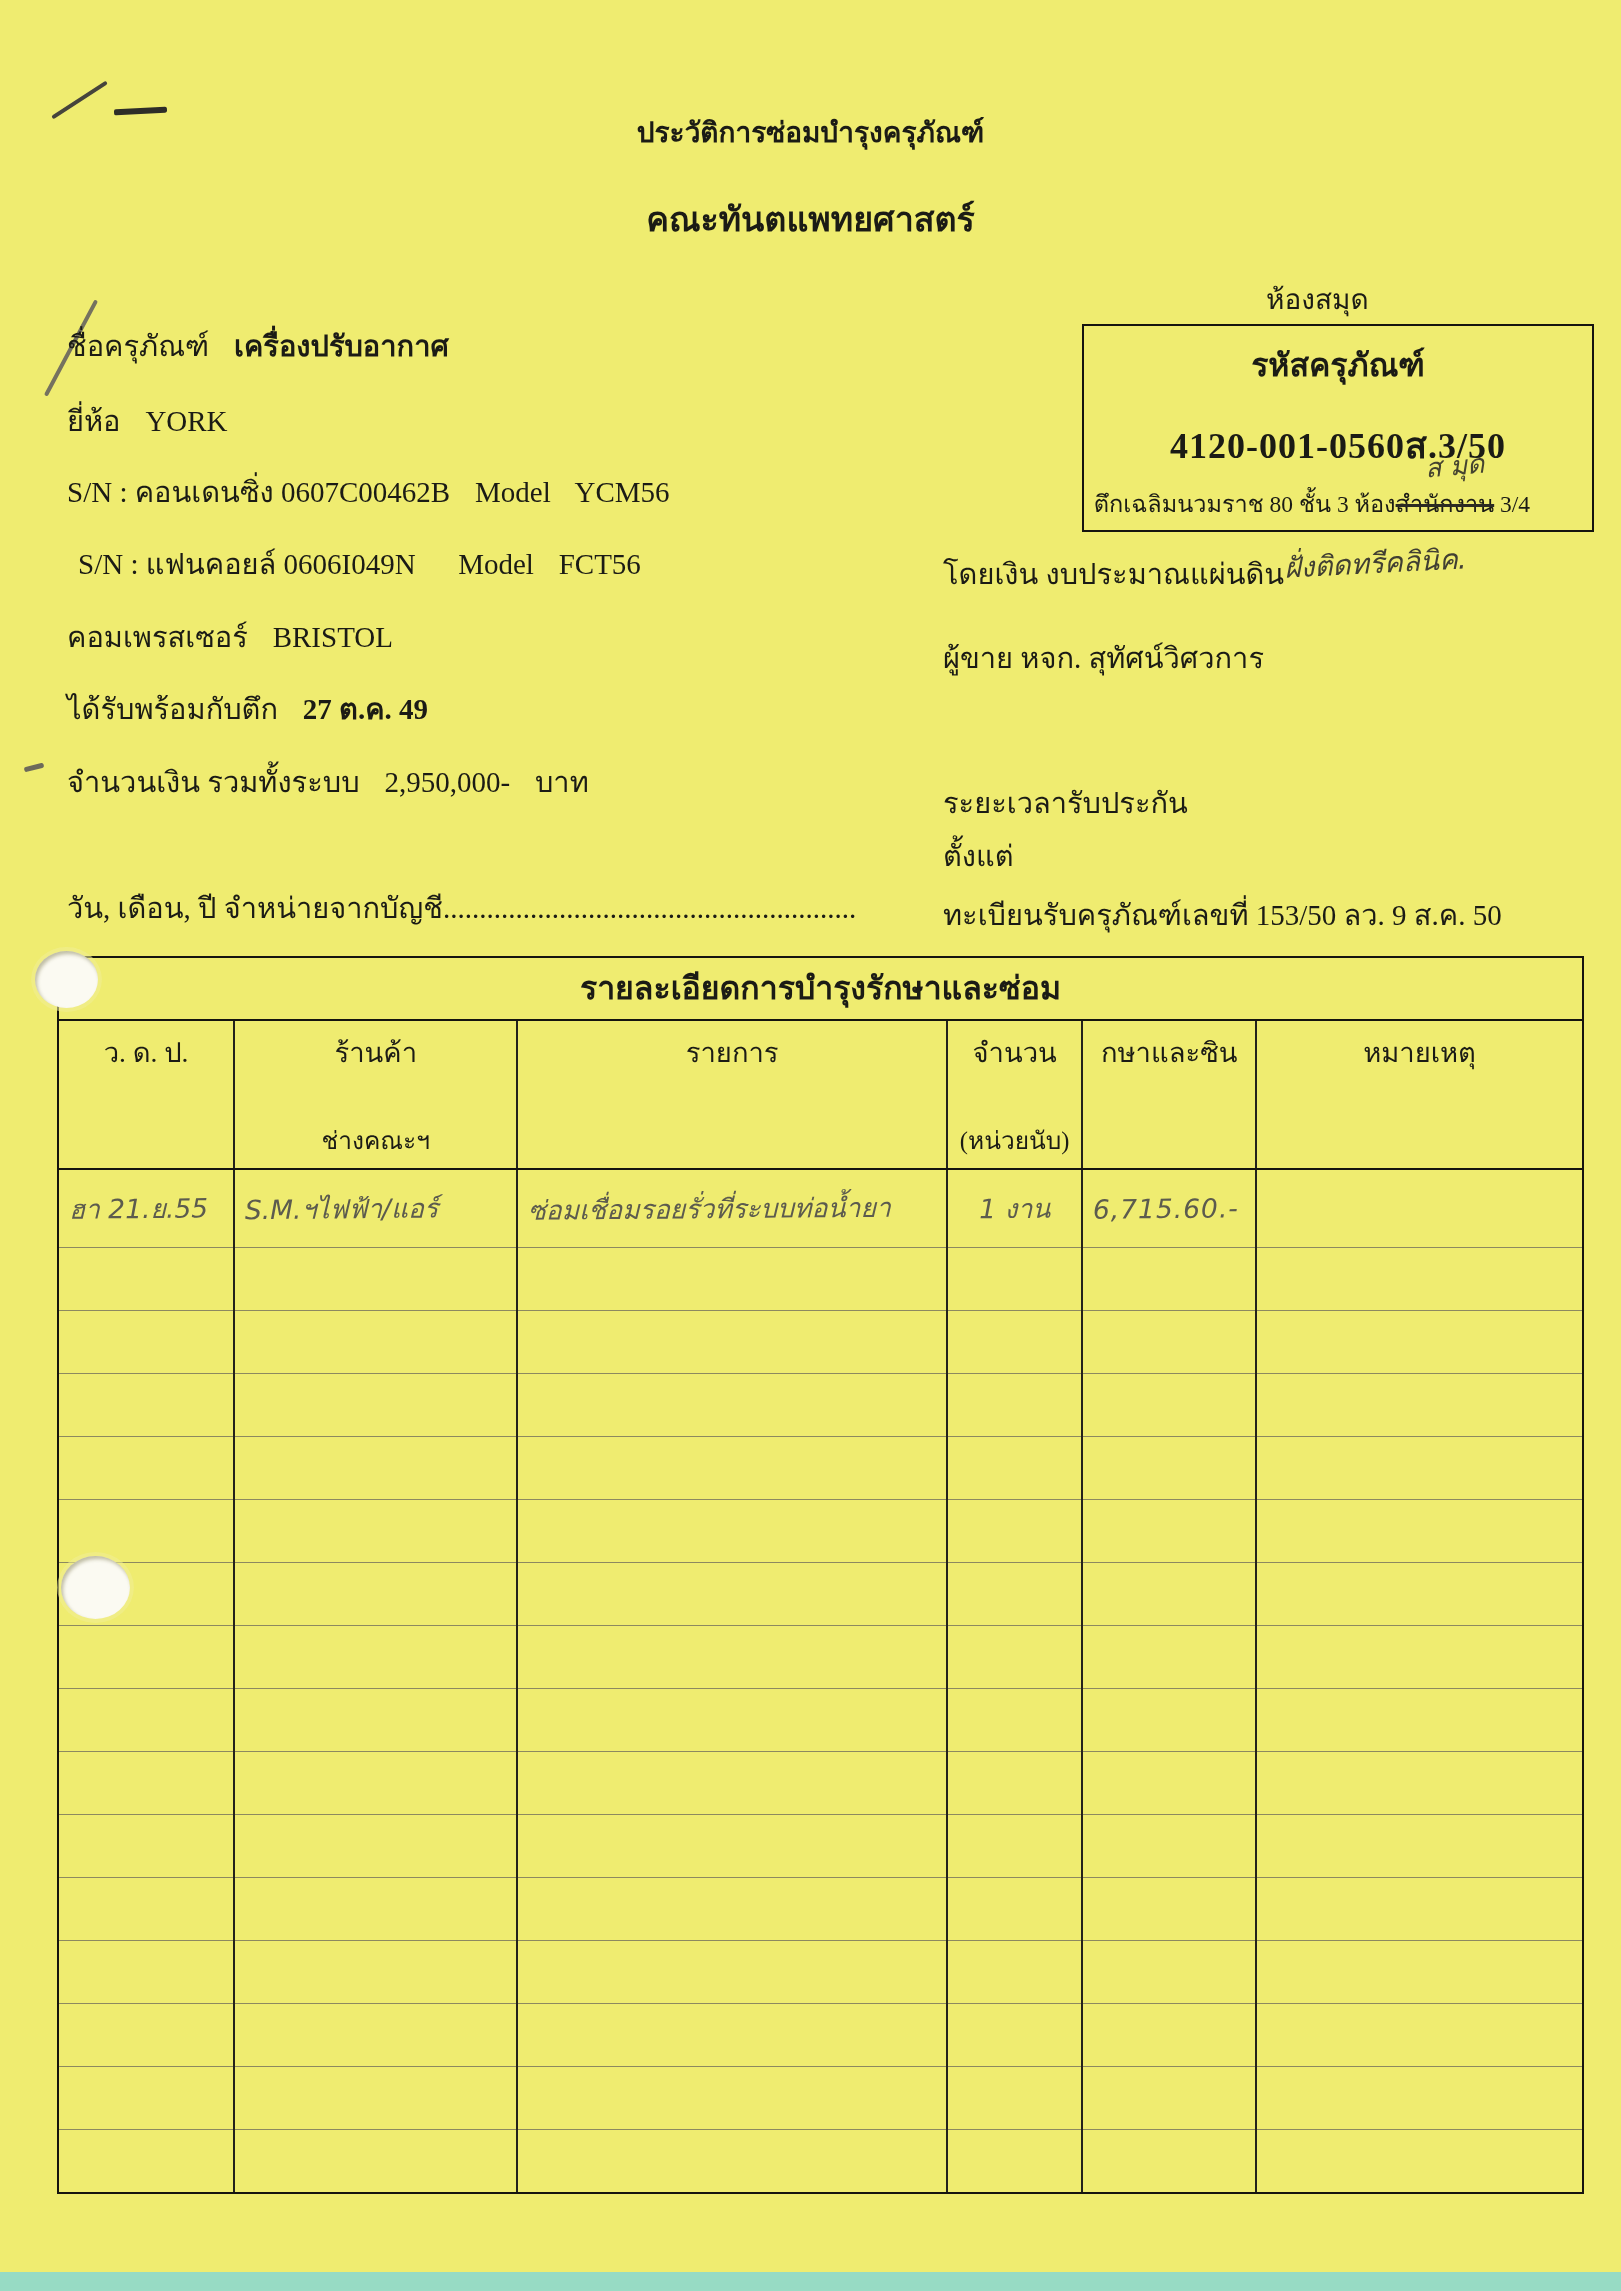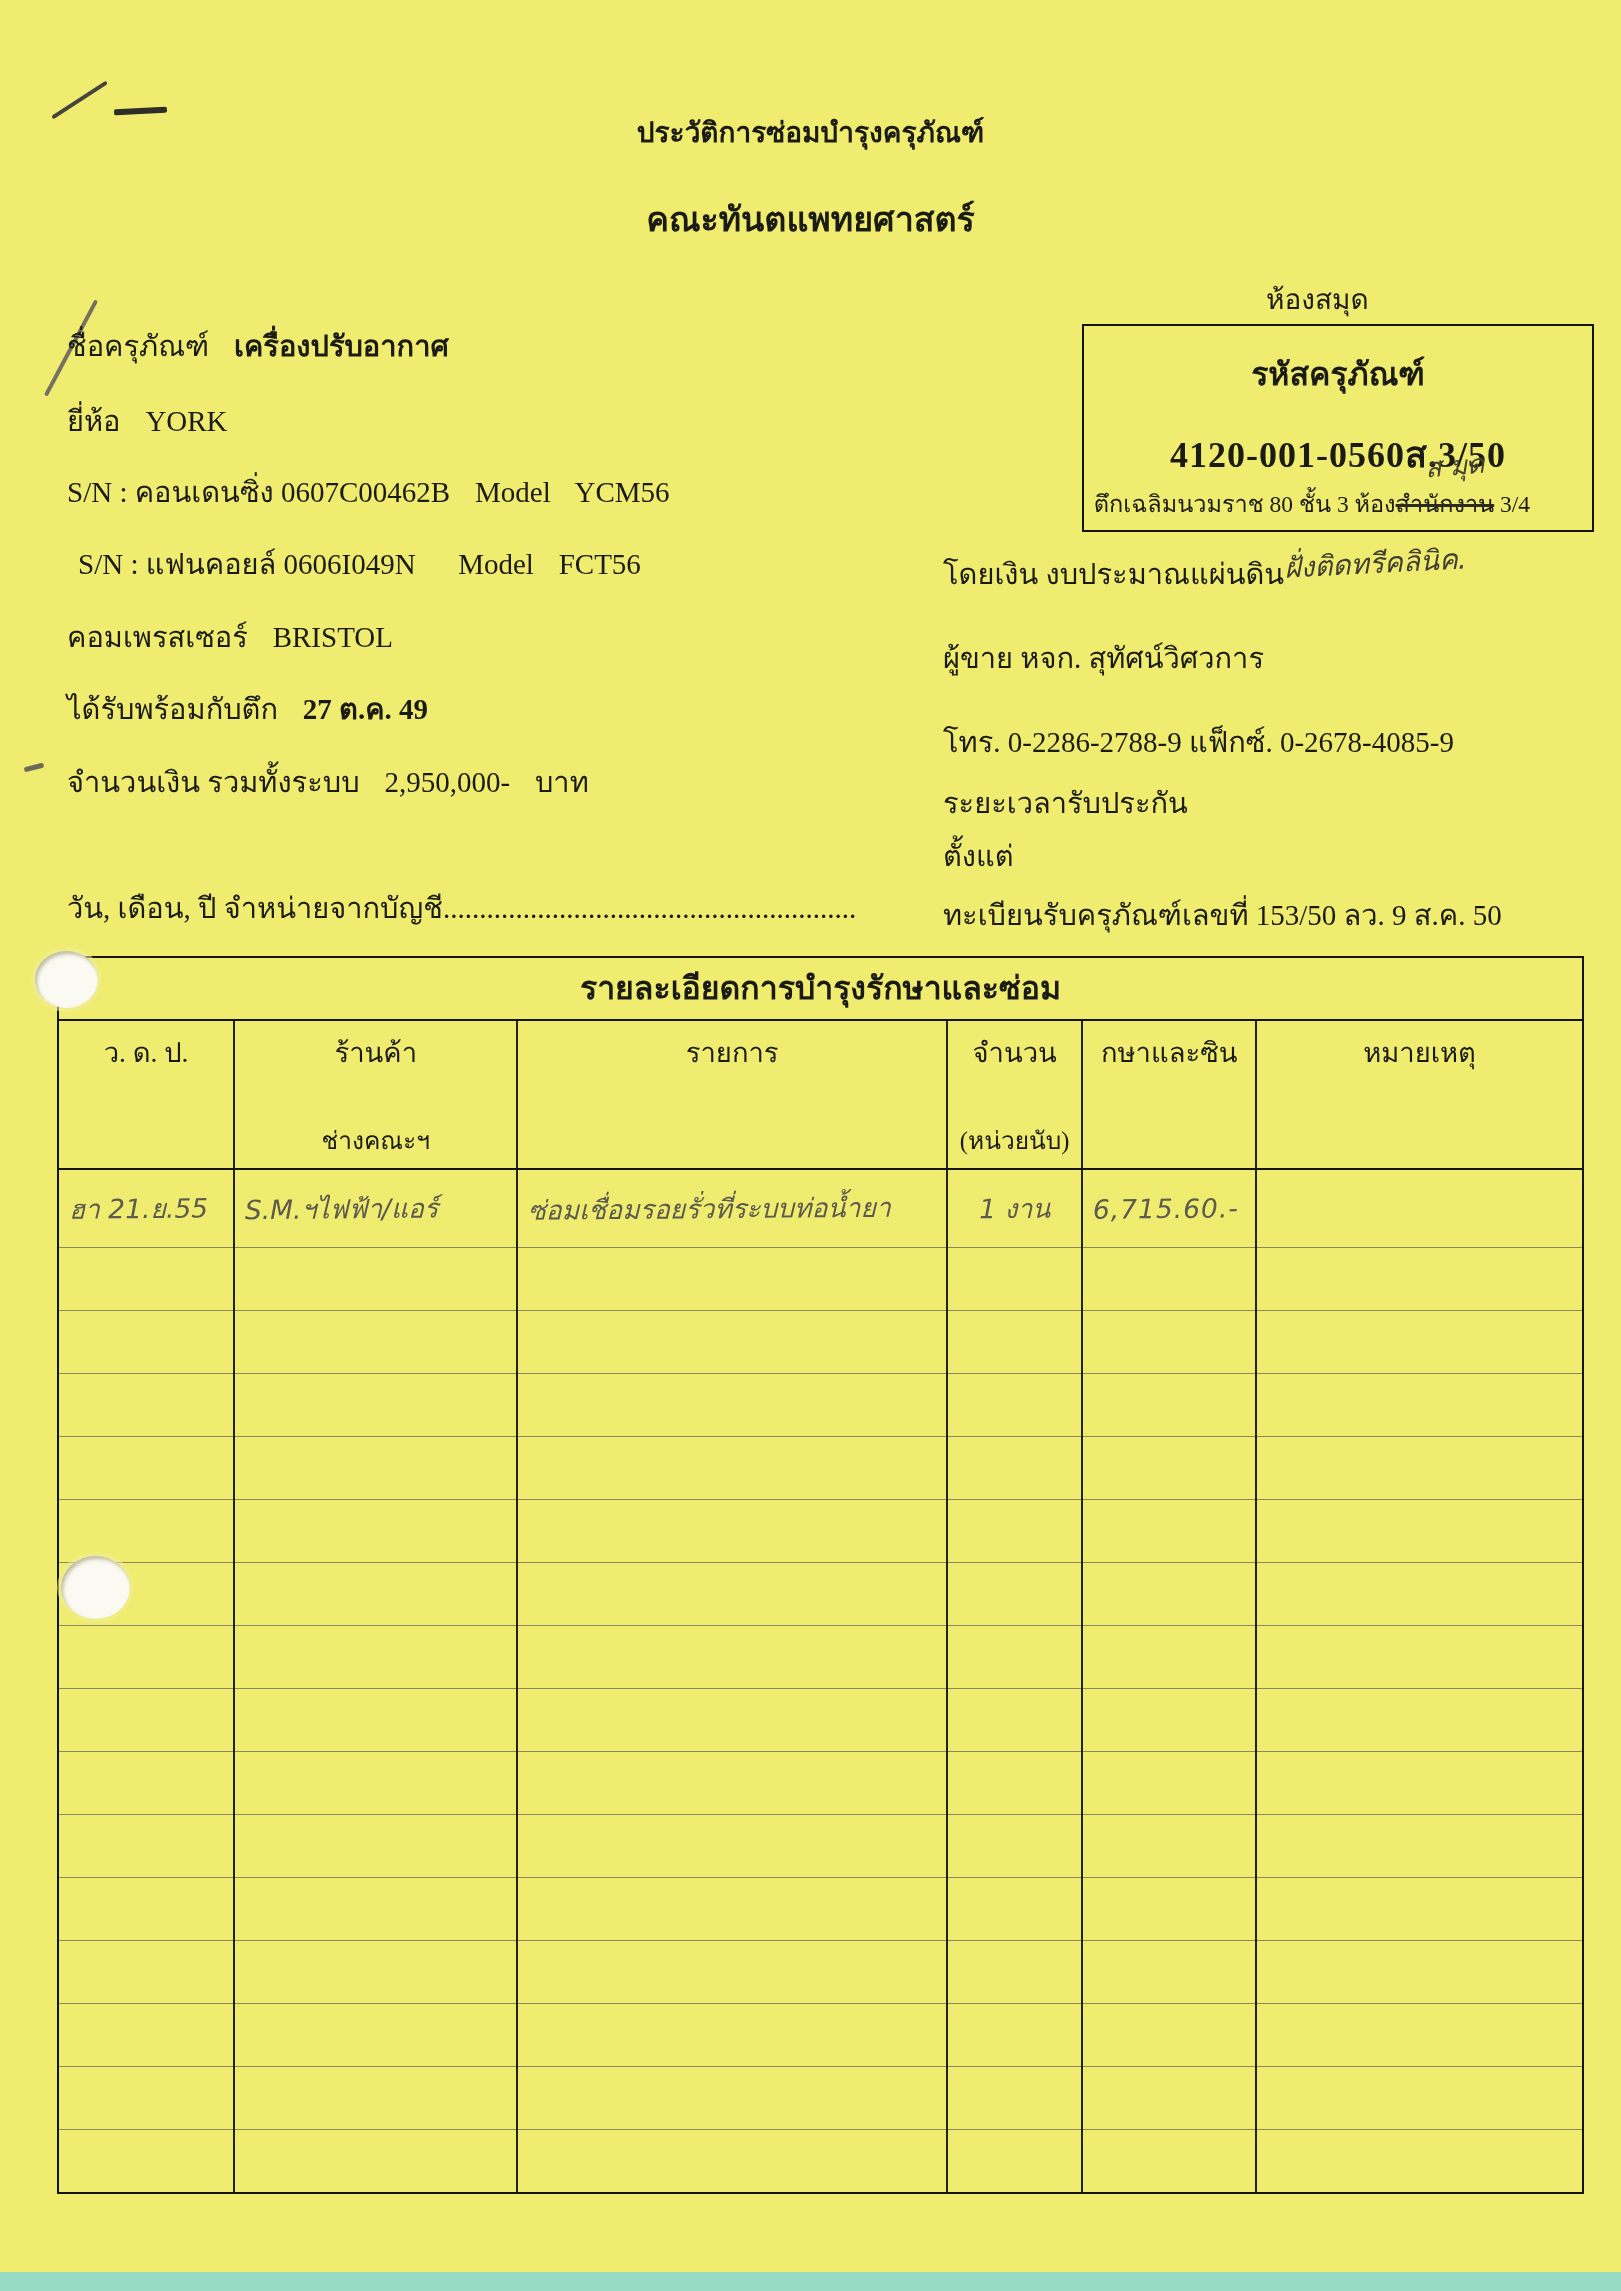--- a/index.html
+++ b/index.html
@@ -24,21 +24,21 @@
   .bottom-strip{position:absolute;left:0;bottom:0;width:100%;height:19.6px;background:#97dbc4;}
   
   .doc-title{position:absolute;left:0;top:110px;width:100%;text-align:center;
              font-size:28px;font-weight:bold;}
   .doc-subtitle{position:absolute;left:0;top:192px;width:100%;text-align:center;
                 font-size:34px;font-weight:bold;}
   .room-label{position:absolute;left:1266px;top:277px;font-size:28px;}
   
   .code-box{position:absolute;left:1082px;top:324px;width:508px;height:204px;
             border:2.9px solid #15140f;}
-  .code-box-title{margin-top:22px;text-align:center;font-size:32px;font-weight:bold;}
+  .code-box-title{margin-top:13px;text-align:center;font-size:32px;font-weight:bold;}
   .code-value{margin-top:27.4px;text-align:center;font-size:36px;font-weight:bold;letter-spacing:1px;}
   .building-line{position:absolute;left:9.8px;bottom:7.8px;font-size:23.5px;white-space:nowrap;margin-top:24px;}
   .struck{text-decoration:line-through;text-decoration-thickness:2.9px;text-decoration-color:#2c2b22;}
   .hand{font-family:"DejaVu Sans","Liberation Sans",sans-serif;font-style:italic;}
   .box-hand{position:absolute;right:108px;bottom:43px;font-size:26.5px;color:#45432f;transform:rotate(-5deg);}
   
   .fline{position:absolute;font-size:29px;white-space:nowrap;}
   .fline .val-b{font-weight:bold;}
   .fline .gap{display:inline-block;width:17.6px;}
   .fund-hand{position:absolute;left:1284px;top:541px;font-size:28px;color:#413f32;transform:rotate(-3deg);}
@@ -129,21 +129,20 @@
     <span>2,950,000-</span><span class="gap"></span>
     <span>บาท</span>
   </div>
   <div class="fline" style="left:67px;top:885px;">
     <span>วัน, เดือน, ปี  จำหน่ายจากบัญชี</span><span>.........................................................</span>
   </div>
 
   <div class="fline" style="left:943px;top:551px;">โดยเงิน  งบประมาณแผ่นดิน</div>
   <div class="fund-hand hand">ฝั่งติดทรีคลินิค.</div>
   <div class="fline" style="left:943px;top:635px;">ผู้ขาย  หจก. สุทัศน์วิศวการ</div>
-  <div class="fline" style="left:943px;top:719px;">โทร. 0-2286-2788-9   แฟ็กซ์. 0-2678-4085-9</div>
   <div class="fline" style="left:943px;top:780px;">ระยะเวลารับประกัน</div>
   <div class="fline" style="left:943px;top:833px;">ตั้งแต่</div>
   <div class="fline" style="left:943px;top:892px;">ทะเบียนรับครุภัณฑ์เลขที่   153/50  ลว. 9  ส.ค.  50</div>
 
   <div class="table-wrap">
     <div class="table-title">รายละเอียดการบำรุงรักษาและซ่อม</div>
     <table class="maint">
       <colgroup>
         <col class="c1">
           <col class="c2">

